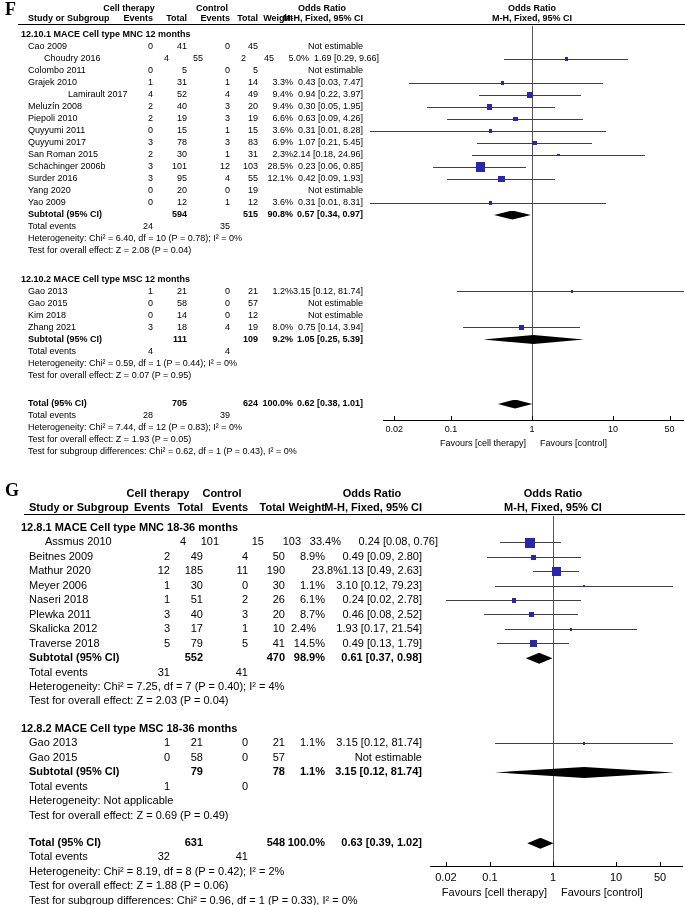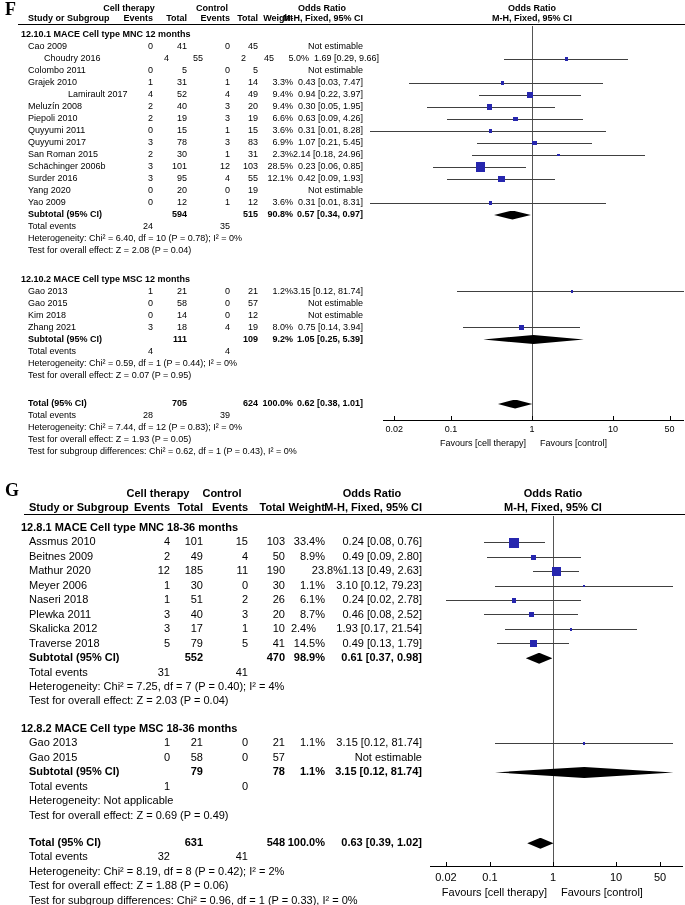--- a/index.html
+++ b/index.html
@@ -324,21 +324,21 @@
         <div class="abs b r" style="left: 192px; top: 20px; width: 56px;">Events</div>
         <div class="abs b r" style="left: 237px; top: 20px; width: 48px;">Total</div>
         <div class="abs b r" style="left: 273px; top: 20px; width: 52px;">Weight</div>
         <div class="abs b r" style="left: 310px; top: 20px; width: 112px;">M-H, Fixed, 95% CI</div>
         <div class="abs b c" style="left: 473px; top: 20px; width: 160px;">M-H, Fixed, 95% CI</div>
         <div class="hline" style="left: 24px; top: 32.5px; width: 661px;"></div>
         <div class="vline" style="left: 553px; top: 34.5px; height: 350.5px;"></div>
         <div class="abs" style="left: 0px; top: 40px; width: 685px; height: 14.45px;">
           <div class="abs b" style="left: 21px; top: 0px;">12.8.1 MACE Cell type MNC 18-36 months</div>
         </div>
-        <div class="abs" style="left: 0px; top: 54.45px; width: 580px; height: 14.45px;">
+        <div class="abs" style="left: 16px; top: 54.45px; width: 580px; height: 14.45px;">
           <div class="abs" style="left: 29px; top: 0px;">Assmus 2010</div>
           <div class="abs r" style="left: 112px; top: 0px; width: 58px;">4</div>
           <div class="abs r" style="left: 159px; top: 0px; width: 44px;">101</div>
           <div class="abs r" style="left: 192px; top: 0px; width: 56px;">15</div>
           <div class="abs r" style="left: 237px; top: 0px; width: 48px;">103</div>
           <div class="abs r" style="left: 273px; top: 0px; width: 52px;">33.4%</div>
           <div class="abs r" style="left: 310px; top: 0px; width: 112px;">0.24 [0.08, 0.76]</div>
           <div class="ciline" style="left: 483.895px; top: 6.725px; width: 61.5966px;"></div>
           <div class="marker" style="left: 508.953px; top: 2.225px; width: 10px; height: 10px;"></div>
         </div>

